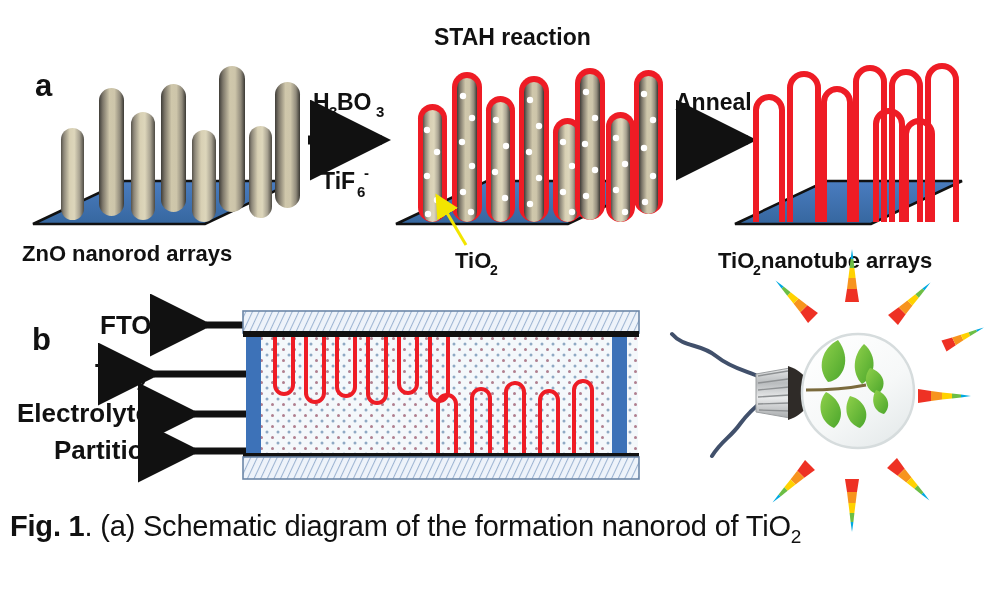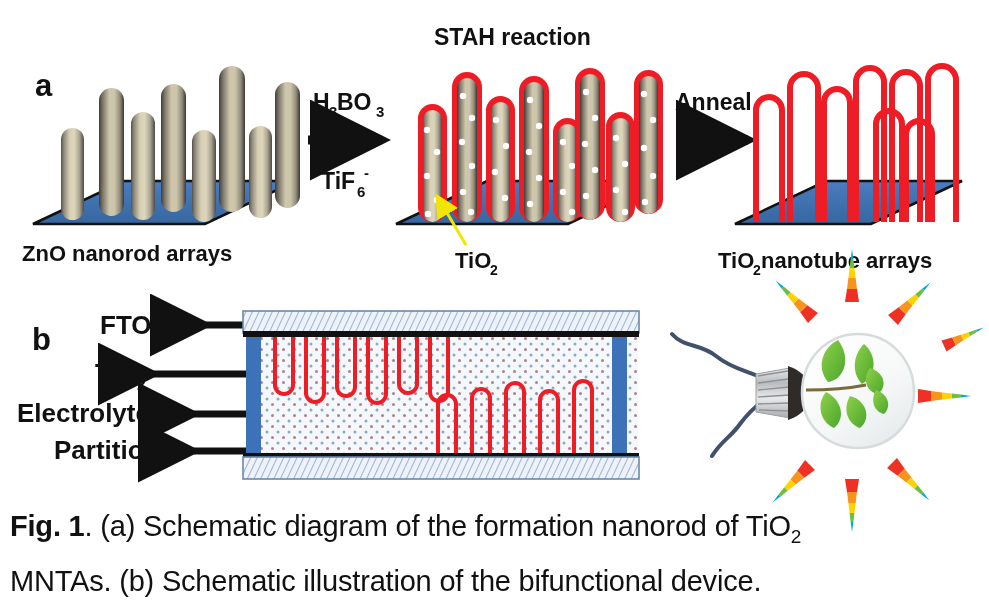--- a/index.html
+++ b/index.html
@@ -456,16 +456,15 @@
           <path d="M876,390 C870,400 874,412 884,414 C892,406 888,394 876,390 Z" fill="url(#leafGrad)"></path>
         </g>
       </g>
     </g>
   </svg>
 
   <div class="caption-area">
     <div class="caption-text">
       <b>Fig. 1</b><span>. (a) Schematic diagram of the formation nanorod of TiO</span><sub>2</sub>
     </div>
-    <div class="caption-text">MNTAs. (b) Schematic illustration of the bifunctional device.</div>
   </div>
 
 </div>
 
 </body></html>

